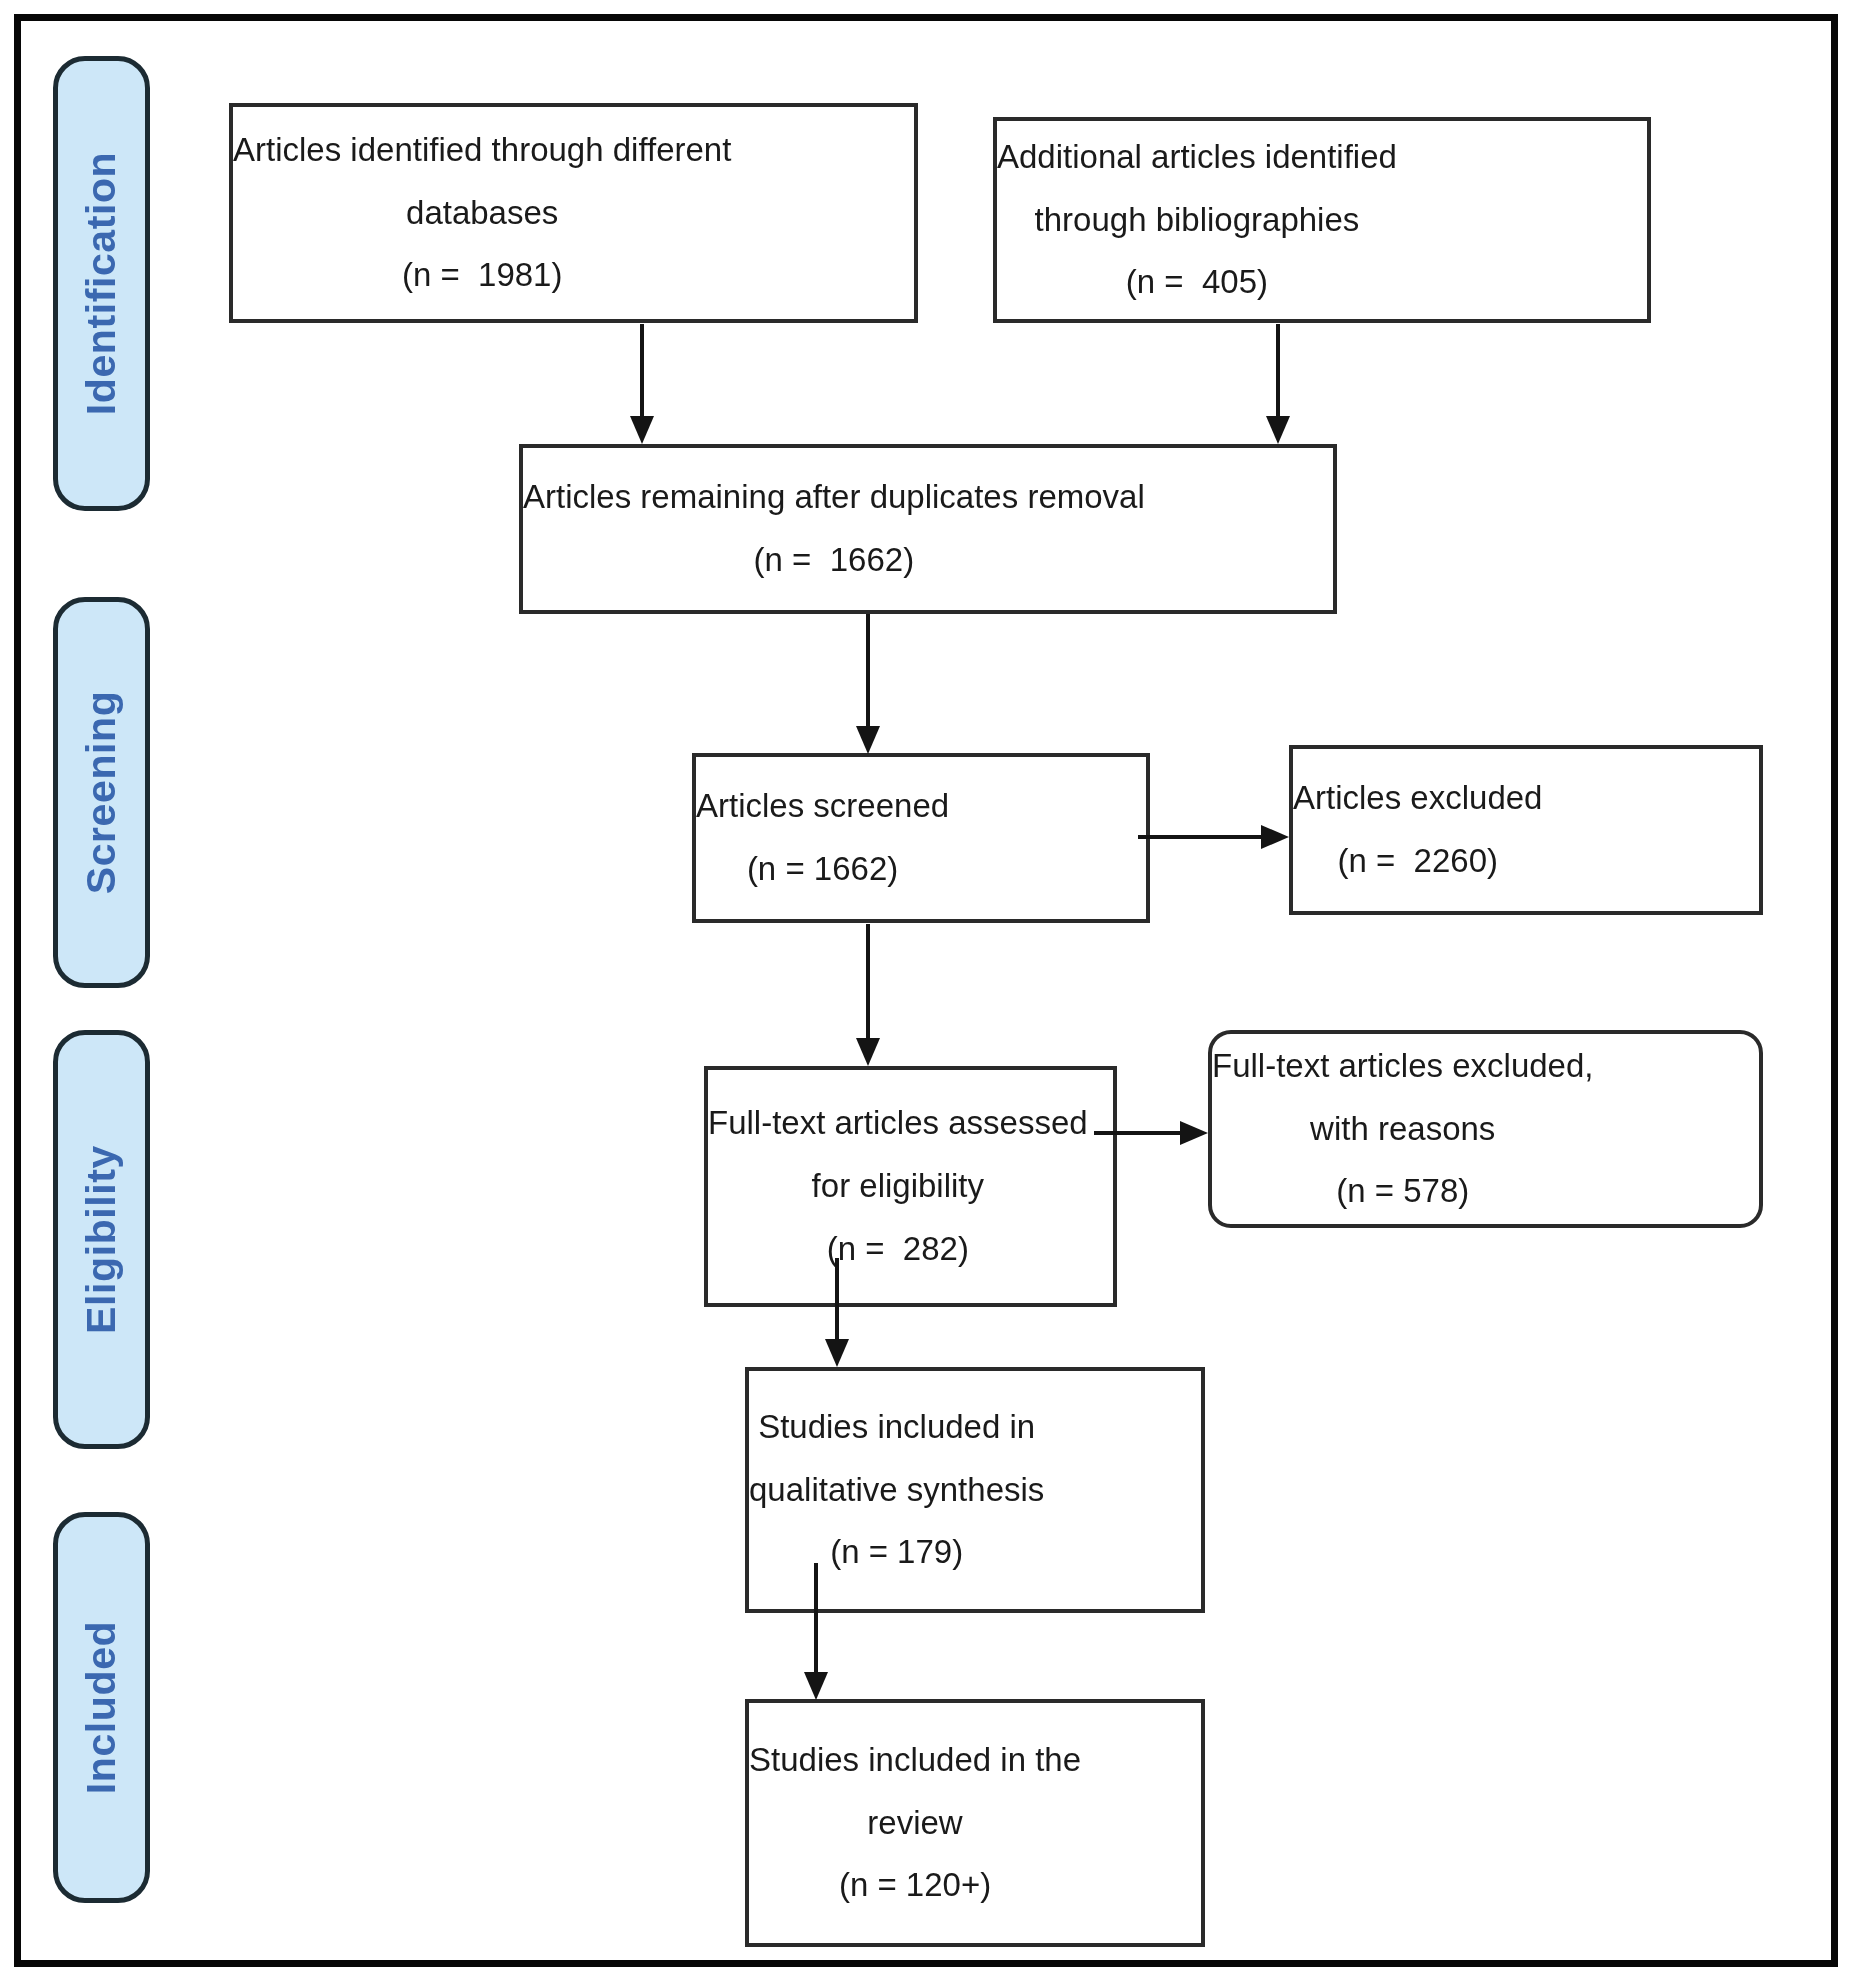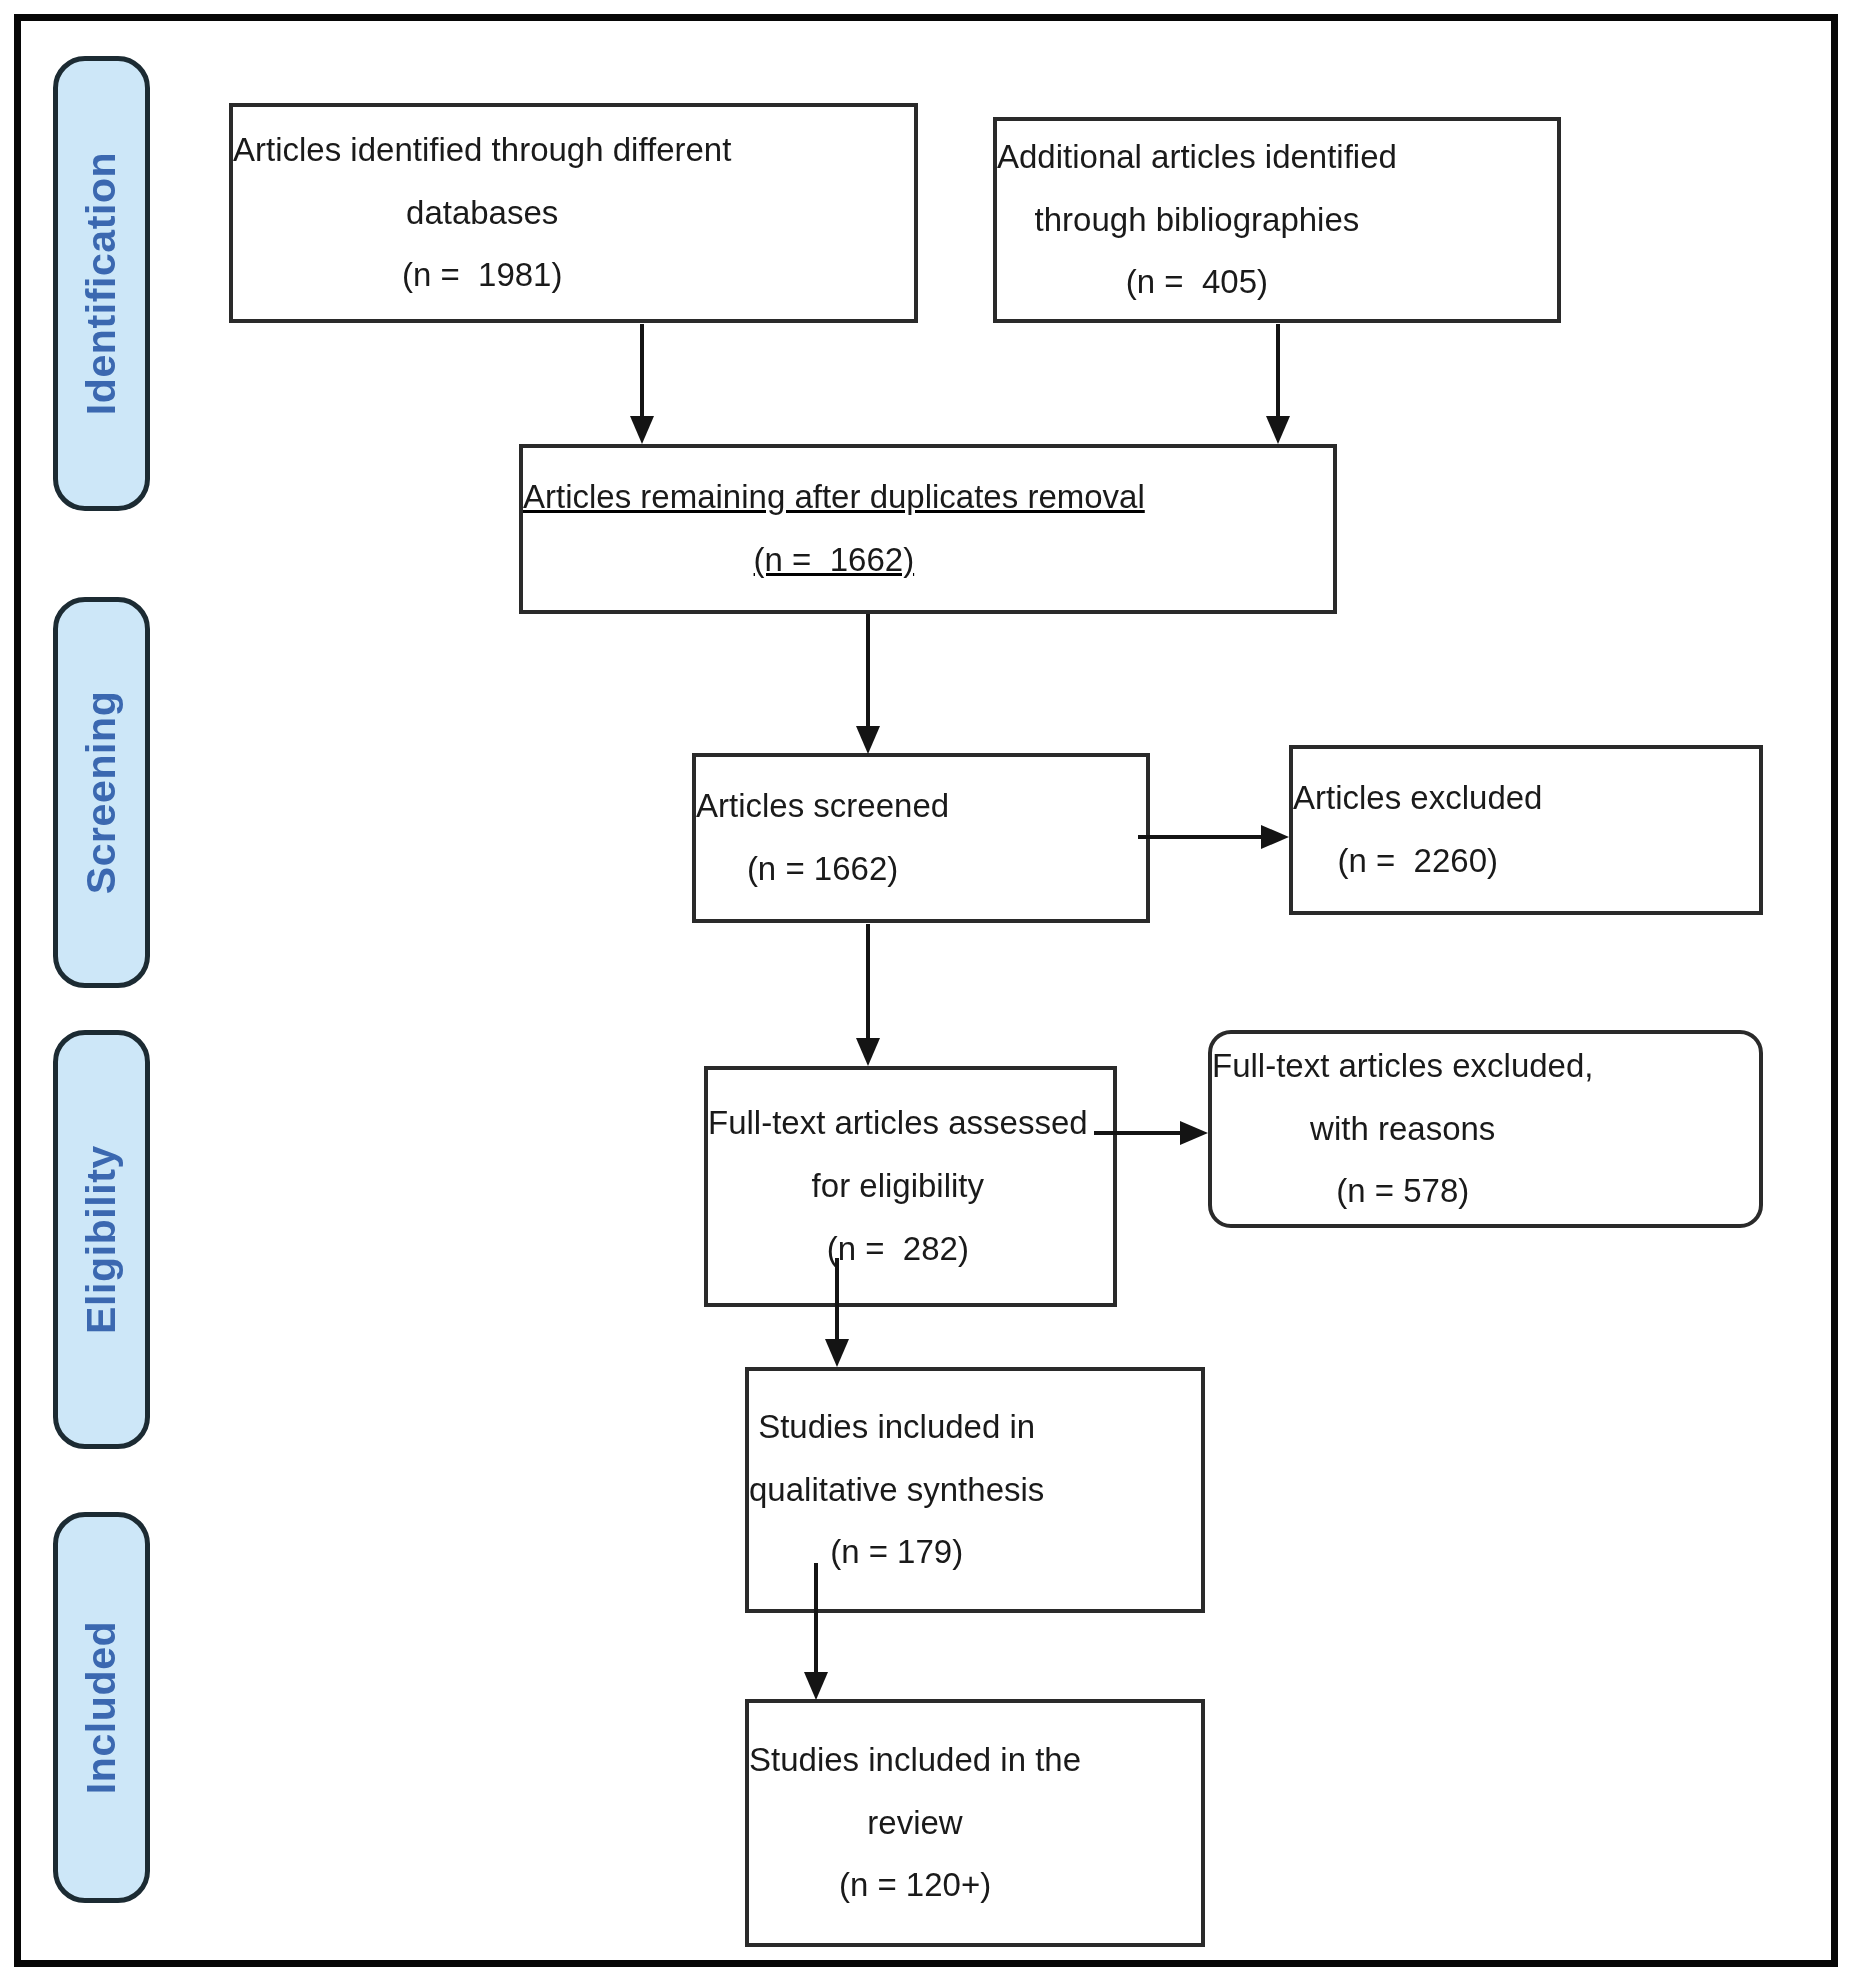--- a/index.html
+++ b/index.html
@@ -82,27 +82,27 @@
   <div class="sbox" style="top:1512px;height:391px;">
     <span class="slabel">Included</span>
   </div>
 
   <div class="fbox" style="left:229px;top:103px;width:689px;height:220px;">
     <span class="txt">Articles identified through different
 databases
 (n =  1981)</span>
   </div>
 
-  <div class="fbox" style="left:993px;top:117px;width:568px;height:206px;">
+  <div class="fbox" style="left:993px;top:117px;width:658px;height:206px;">
     <span class="txt">Additional articles identified
 through bibliographies
 (n =  405)</span>
   </div>
 
-  <div class="fbox" style="left:519px;top:444px;width:818px;height:170px;text-decoration:underline;">
+  <div class="fbox" style="left:519px;top:444px;width:818px;height:170px;">
     <span class="txt">Articles remaining after duplicates removal
 (n =  1662)</span>
   </div>
 
   <div class="fbox" style="left:681px;top:753px;width:458px;height:170px;margin-left:11px;">
     <span class="txt">Articles screened
 (n = 1662)</span>
   </div>
 
   <div class="fbox" style="left:1289px;top:745px;width:474px;height:170px;">

